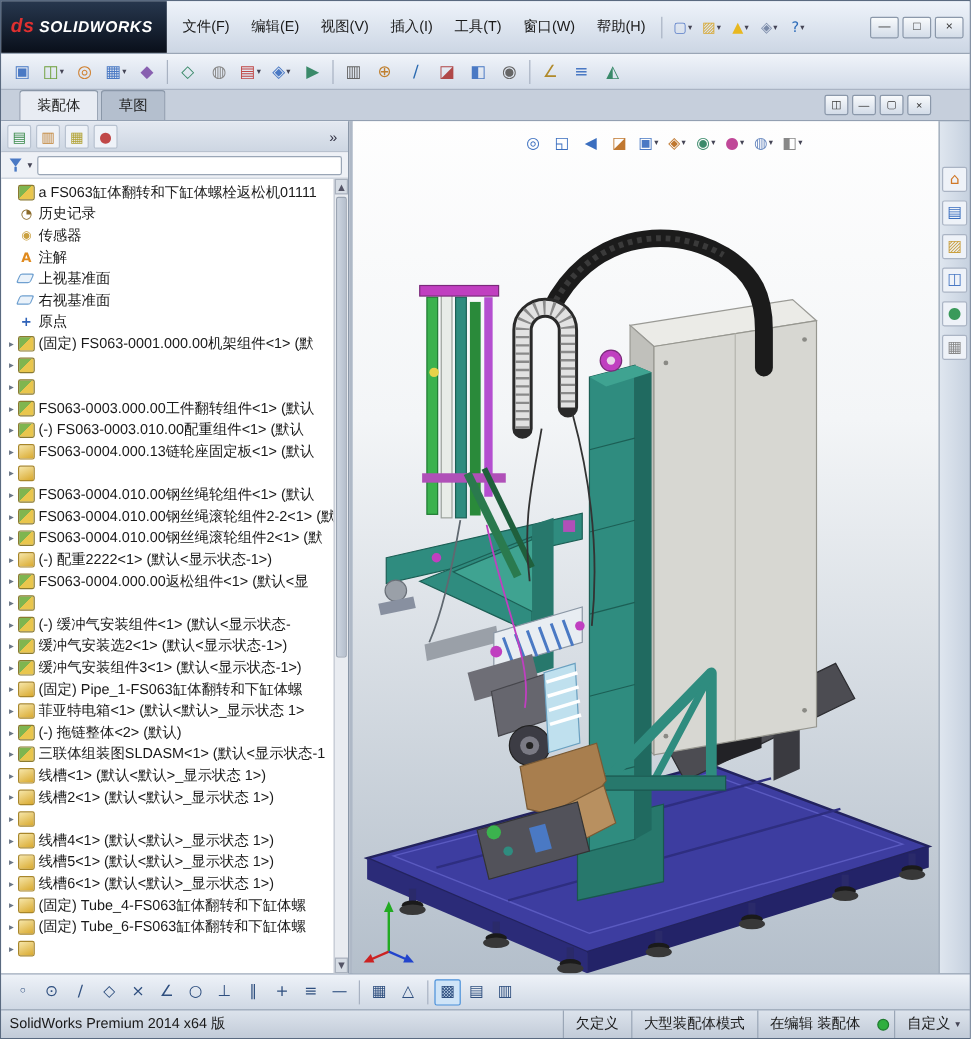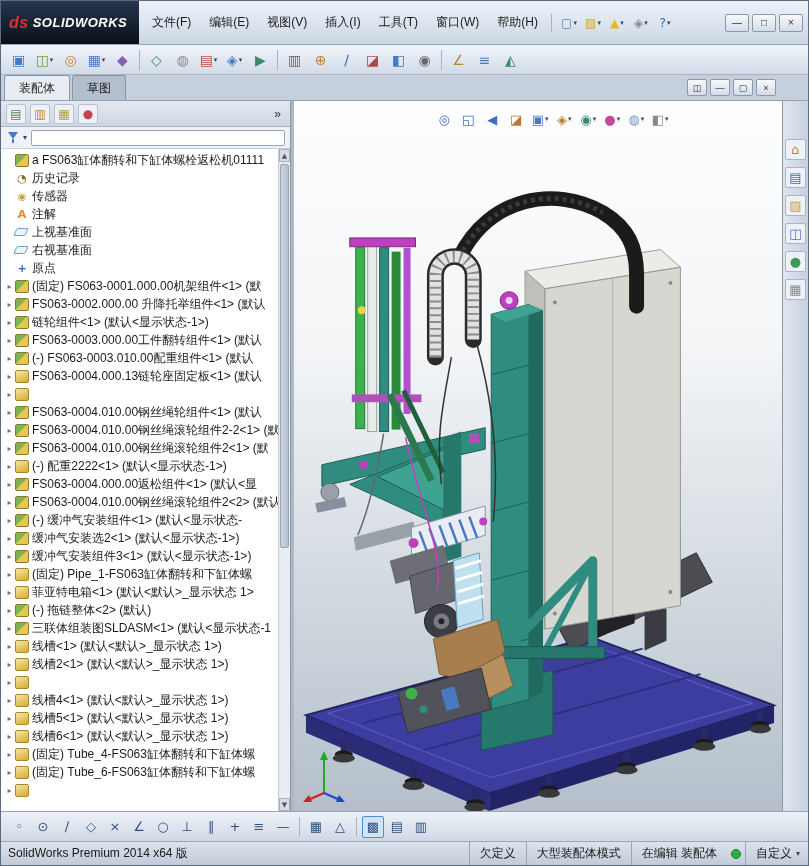--- a/index.html
+++ b/index.html
@@ -22,21 +22,21 @@
   .win-controls { margin-left:auto; display:flex; align-items:center; gap:3px; padding-right:5px; }
   .wbtn { width:24px; height:18px; border:1px solid #8b98aa; background:linear-gradient(#f8fafc,#d3dce8); display:flex; align-items:center; justify-content:center; font-size:10px; border-radius:2px; color:#333; }
 
   
   .toolbar2 { height:30px; flex:none; background:linear-gradient(#f0f4fa,#d2dbe8); border-bottom:1px solid #aab4c4; display:flex; align-items:center; padding:0 5px; gap:1px; }
   .ticon { width:25px; height:24px; }
   .ticon .glyph { font-size:14px; }
   .tsep { width:1px; height:20px; background:#a8b2c2; margin:0 3px; }
 
   
-  .tabrow { height:26px; flex:none; background:#c6cfdc; display:flex; align-items:flex-end; padding-left:3px; border-bottom:1px solid #93a0b2; position:relative; }
+  .tabrow { height:26px; flex:none; background:#c6cfdc; display:flex; align-items:flex-end; padding-left:15px; border-bottom:1px solid #93a0b2; position:relative; }
   .tab { padding:4px 14px 3px; font-size:12px; border:1px solid #8a97a8; border-bottom:none; border-radius:3px 3px 0 0; background:#b4bfce; margin-right:2px; color:#222; cursor:default; }
   .tab.active { background:#e8ecf3; }
   .doc-controls { position:absolute; right:32px; top:4px; display:flex; gap:3px; }
   .dbtn { width:20px; height:17px; border:1px solid #8b98aa; background:linear-gradient(#f8fafc,#d3dce8); display:flex; align-items:center; justify-content:center; font-size:9px; border-radius:2px; color:#333; }
 
   
   .main { flex:1; display:flex; min-height:0; }
 
   .left-panel { width:290px; flex:none; background:#fff; border-right:1px solid #8a97a8; display:flex; flex-direction:column; position:relative; }
   .panel-header { height:26px; flex:none; background:linear-gradient(#e4e9f1,#cdd6e2); border-bottom:1px solid #aab4c4; display:flex; align-items:center; padding:0 5px; gap:4px; }
@@ -289,26 +289,24 @@
             <span class="tlabel">原点</span>
           </div>
           <div class="trow">
             <span class="expander">▸</span>
             <span class="ticn subassembly-icon"></span>
             <span class="tlabel">(固定) FS063-0001.000.00机架组件&lt;1&gt; (默</span>
           </div>
           <div class="trow">
             <span class="expander">▸</span>
             <span class="ticn subassembly-icon"></span>
-            <span class="tlabel">FS063-0002.000.00 升降托举组件&lt;1&gt; (默认</span>
-          </div>
-          <div class="trow">
-            <span class="expander">▸</span>
-            <span class="ticn subassembly-icon"></span>
-            <span class="tlabel">链轮组件&lt;1&gt; (默认&lt;显示状态-1&gt;)</span>
+          </div>
+          <div class="trow">
+            <span class="expander">▸</span>
+            <span class="ticn subassembly-icon"></span>
           </div>
           <div class="trow">
             <span class="expander">▸</span>
             <span class="ticn subassembly-icon"></span>
             <span class="tlabel">FS063-0003.000.00工件翻转组件&lt;1&gt; (默认</span>
           </div>
           <div class="trow">
             <span class="expander">▸</span>
             <span class="ticn subassembly-icon"></span>
             <span class="tlabel">(-) FS063-0003.010.00配重组件&lt;1&gt; (默认</span>
@@ -343,21 +341,20 @@
             <span class="tlabel">(-) 配重2222&lt;1&gt; (默认&lt;显示状态-1&gt;)</span>
           </div>
           <div class="trow">
             <span class="expander">▸</span>
             <span class="ticn subassembly-icon"></span>
             <span class="tlabel">FS063-0004.000.00返松组件&lt;1&gt; (默认&lt;显</span>
           </div>
           <div class="trow">
             <span class="expander">▸</span>
             <span class="ticn subassembly-icon"></span>
-            <span class="tlabel">FS063-0004.010.00钢丝绳滚轮组件2&lt;2&gt; (默认</span>
           </div>
           <div class="trow">
             <span class="expander">▸</span>
             <span class="ticn subassembly-icon"></span>
             <span class="tlabel">(-) 缓冲气安装组件&lt;1&gt; (默认&lt;显示状态-</span>
           </div>
           <div class="trow">
             <span class="expander">▸</span>
             <span class="ticn subassembly-icon"></span>
             <span class="tlabel">缓冲气安装选2&lt;1&gt; (默认&lt;显示状态-1&gt;)</span>

